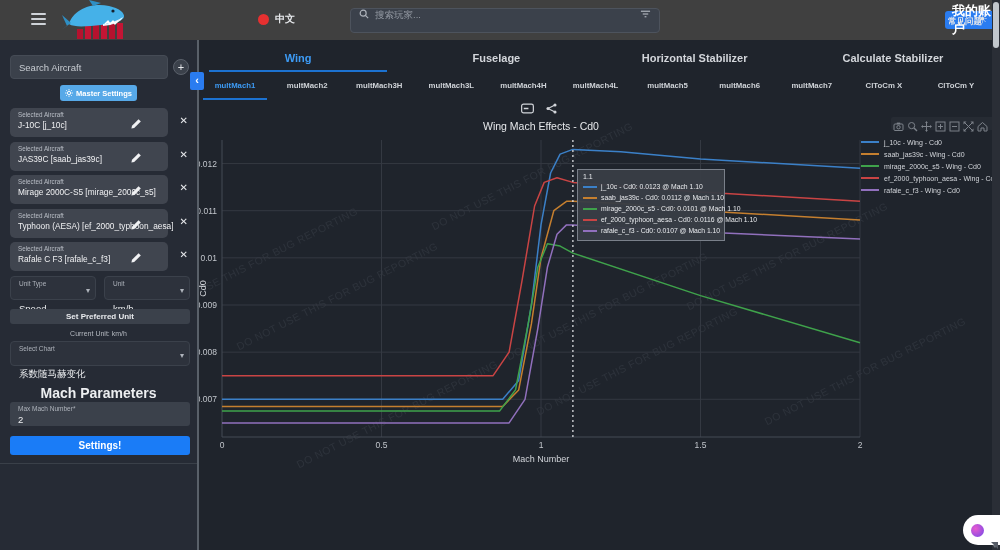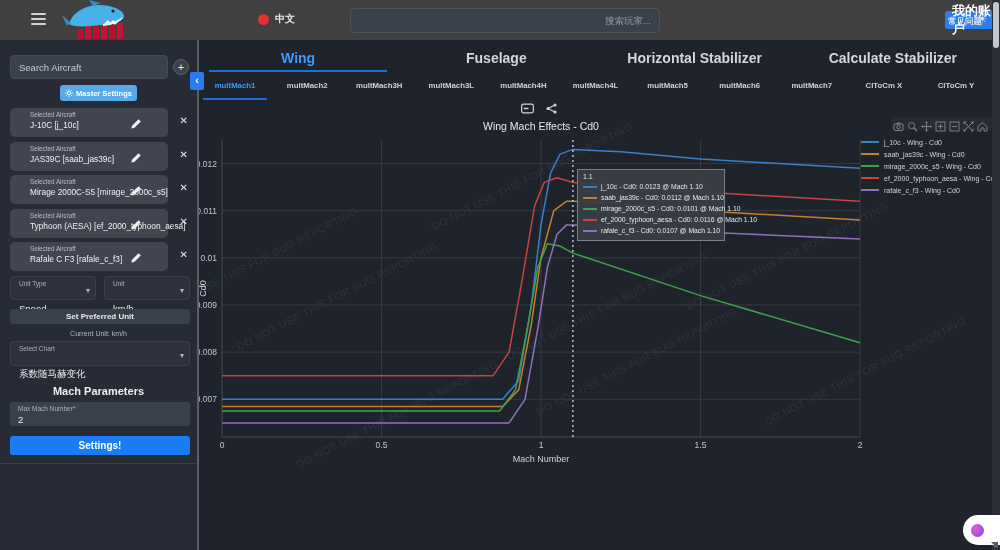--- a/index.html
+++ b/index.html
@@ -9,21 +9,21 @@
 
   
   #topbar { position:absolute; left:0; top:0; width:1000px; height:40px; background:#404040; z-index:30; }
   #hamburger { position:absolute; left:31px; top:13px; width:15px; height:13px; cursor:pointer; }
   #hamburger div { height:2px; background:#cfd3d8; margin-bottom:3px; border-radius:1px; }
   #logo { position:absolute; left:55px; top:0px; }
   #lang { position:absolute; left:258px; top:12px; display:flex; align-items:center; gap:6px; }
   #lang .dot { width:11px; height:11px; border-radius:50%; background:#e63030; }
   #lang .txt { color:#e8eaed; font-size:10px; font-weight:bold; }
   #topsearch { position:absolute; left:350px; top:8px; width:310px; height:25px; background:#3b414b;
-    border:1px solid #4d535d; border-radius:4px; display:flex; align-items:flex-end; padding:0 8px; gap:6px;flex-direction:column; }
+    border:1px solid #4d535d; border-radius:4px; display:flex; align-items:flex-start; padding:0 8px; gap:6px; }
   #topsearch .ph { color:#959ba4; font-size:9.5px; flex:1; }
   #acct-btn { position:absolute; left:899px; top:11px; height:18px; padding:1px 7px; background:#2a7cf0;
     border-radius:3px; color:#fff; font-size:13px; font-weight:bold; display:flex; align-items:center; cursor:pointer;margin-left:46px; }
   #faq-link { position:absolute; left:948px; top:16px; color:#e3e5e9; font-size:8.5px; font-weight:bold; cursor:pointer; }
   #theme-toggle { position:absolute; left:977px; top:12px; color:#dfe2e6; font-size:12px;
     font-family:"DejaVu Sans", sans-serif; cursor:pointer; }
 
   
   #scrollbar { position:absolute; right:0; top:0; width:8px; height:550px; background:#2a2e36; z-index:40; }
   #scroll-thumb { position:absolute; right:1px; top:2px; width:6px; height:46px; background:#c2c7cd; border-radius:3px; }
@@ -36,49 +36,49 @@
   #collapse-btn { position:absolute; left:190px; top:72px; width:14px; height:18px; background:#2a7cf0;
     border-radius:2px; color:#fff; font-size:11px; font-weight:bold; text-align:center; line-height:17px; z-index:26; cursor:pointer; }
   #ac-search { position:absolute; left:10px; top:15px; width:158px; height:24px; background:#3b414b;
     border:1px solid #454b55; border-radius:4px; color:#c9cdd3; font-size:9.5px; display:flex; align-items:center; padding:0 8px; }
   #add-aircraft { position:absolute; left:173px; top:19px; width:16px; height:16px; border-radius:50%;
     background:#3b414b; border:1px solid #5a606a; color:#e8eaed; font-size:11px; line-height:14px; text-align:center; cursor:pointer; }
   #master-settings { position:absolute; left:60px; top:45px; width:77px; height:16px; background:#57a9e8;
     border-radius:3px; color:#fff; font-size:7.5px; font-weight:bold; display:flex; align-items:center; justify-content:center; gap:3px; cursor:pointer; }
   .ac-row { position:absolute; left:10px; width:180px; height:29px; }
   .ac-card { position:absolute; left:0; top:0; width:158px; height:29px; background:#40454f;
-    border-radius:5px; padding:3px 22px 3px 20px; cursor:pointer; }
+    border-radius:5px; padding:3px 22px 3px 8px; cursor:pointer; }
   .ac-label { color:#b9bec6; font-size:6.3px; }
   .ac-name { color:#f0f1f3; font-size:8.3px; margin-top:2px; white-space:nowrap; }
   .ac-pencil { position:absolute; right:26px; top:8px; width:12px; height:12px; cursor:pointer; }
   .ac-x { position:absolute; right:2px; top:7px; color:#e8eaed; font-size:10px; font-weight:bold;
     font-family:"DejaVu Sans", sans-serif; cursor:pointer; }
   .sb-select { position:absolute; background:#2d323c; border:1px solid #3b414b; border-radius:4px; padding:3px 14px 3px 8px; cursor:pointer; }
   .sb-select .lab { color:#aeb3bb; font-size:6.5px; }
   .sb-select .val { color:#eceef0; font-size:9.5px; margin-top:16px; white-space:nowrap; }
   .sb-select .chev { position:absolute; right:5px; top:9px; color:#aeb3bb; font-size:8px; font-family:"DejaVu Sans", sans-serif; }
   #unit-type { left:10px; top:236px; width:86px; height:24px; }
   #unit { left:104px; top:236px; width:86px; height:24px; }
   #set-unit-btn { position:absolute; left:10px; top:269px; width:180px; height:15px; background:#3b414b;
     border-radius:3px; color:#e8eaed; font-size:8px; font-weight:bold; text-align:center; line-height:15px; cursor:pointer; }
   #current-unit { position:absolute; left:0; top:290px; width:197px; text-align:center; color:#b4b9c0; font-size:7px; }
   #select-chart { left:10px; top:301px; width:180px; height:25px; }
-  #mach-params { position:absolute; left:0; top:345px; width:197px; text-align:center; color:#eceef0; font-size:11px; font-weight:bold; }
+  #mach-params { position:absolute; left:0; top:345px; width:197px; text-align:center; color:#eceef0; font-size:14px; font-weight:bold; }
   #max-mach { position:absolute; left:10px; top:362px; width:180px; height:24px; background:#3b414b;
     border-radius:3px; padding:3px 8px; cursor:text; }
   #max-mach .lab { color:#aeb3bb; font-size:6.5px; }
   #max-mach .val { color:#f0f1f3; font-size:9.5px; margin-top:2px; }
   #calc-btn { position:absolute; left:10px; top:396px; width:180px; height:19px; background:#1a7cf7;
     border-radius:3px; color:#fff; font-size:10px; font-weight:bold; text-align:center; line-height:19px; cursor:pointer; }
   #sb-hr { position:absolute; left:0; top:423px; width:197px; height:1px; background:#3a4049; }
 
   
   #main { position:absolute; left:199px; top:40px; width:793px; height:510px; }
   #main-tabs { position:absolute; left:0; top:8px; width:793px; height:24px; display:flex; }
-  #main-tabs .tab { flex:1; text-align:center; color:#d3d6db; font-size:14px; font-weight:bold;
+  #main-tabs .tab { flex:1; text-align:center; color:#d3d6db; font-size:11px; font-weight:bold;
     line-height:20px; position:relative; cursor:pointer; }
   #main-tabs .tab.active { color:#3d9bf5; }
   #main-tabs .tab.active::after { content:""; position:absolute; left:10px; right:10px; bottom:0; height:2px; background:#1c72d1; }
   #sub-tabs { position:absolute; left:0; top:36px; width:793px; height:24px; display:flex; }
   #sub-tabs .tab { flex:1; text-align:center; color:#ced2d7; font-size:7.8px; font-weight:bold;
     line-height:20px; position:relative; cursor:pointer; white-space:nowrap; }
   #sub-tabs .tab.active { color:#3d9bf5; }
   #sub-tabs .tab.active::after { content:""; position:absolute; left:4px; right:4px; bottom:0; height:2px; background:#1c72d1; }
 
   #icon-row { position:absolute; left:0; top:63px; width:680px; display:flex; justify-content:center; gap:12px; }

